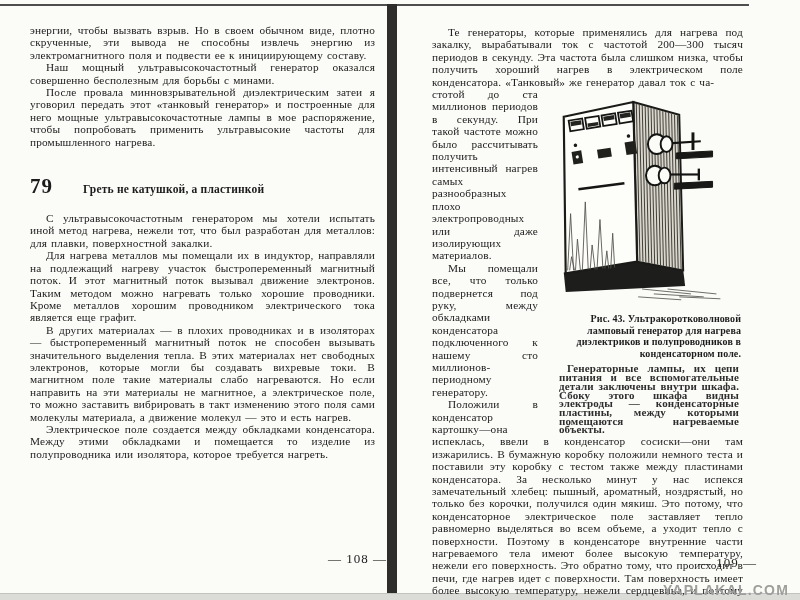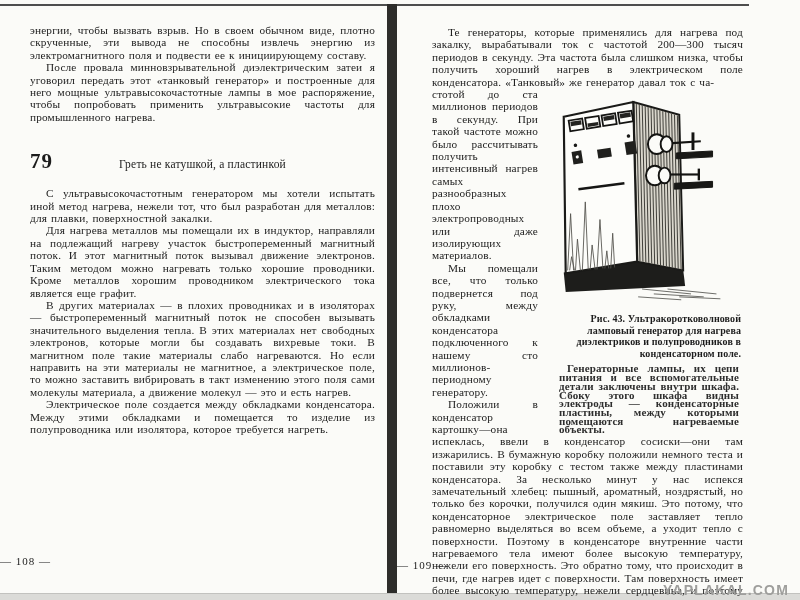--- a/index.html
+++ b/index.html
@@ -12,25 +12,25 @@
   .bottom-strip{position:absolute;left:0;top:593px;width:800px;height:7px;background:#dbdbd8;border-top:1px solid #c2c2bf;}
 
   .page{position:absolute;top:0;height:593px;box-sizing:border-box;}
   .page-left{left:0;width:387px;padding:24px 12px 0 30px;}
   .page-right{left:397px;width:360px;padding:26px 14px 0 35px;}
 
   p.body{margin:0;font-size:11.3px;line-height:12.4px;text-align:justify;
          text-indent:16px;letter-spacing:.15px;word-spacing:1px;hyphens:auto;}
   p.noindent{text-indent:0;}
 
-  .section-head{display:flex;align-items:baseline;margin:26px 0 13px 0;gap:36px;}
+  .section-head{display:flex;align-items:baseline;margin:26px 0 13px 0;}
   .sec-num{font-size:21px;font-weight:bold;letter-spacing:1px;}
-  .sec-title{font-size:11.5px;font-weight:normal;margin-left:30px;letter-spacing:.2px;}
+  .sec-title{font-size:11.5px;font-weight:bold;margin-left:30px;letter-spacing:.2px;}
 
-  .pageno{position:absolute;left:0;right:0;text-align:left;font-size:11px;letter-spacing:1px;}
+  .pageno{position:absolute;left:0;right:0;text-align:right;font-size:13px;letter-spacing:1px;}
   .page-left .pageno{bottom:26px;}
   .page-right .pageno{bottom:22px;}
 
   .figure{float:right;width:196px;margin:2px 0 4px 9px;}
   .figure svg{display:block;margin:0 auto;}
   .figcap{font-size:10px;font-weight:bold;line-height:11.6px;text-align:right;
           margin:9px 2px 0 2px;letter-spacing:.1px;}
   .figsub{font-size:11px;font-weight:bold;line-height:8.7px;text-align:justify;
           margin:5px 4px 0 12px;text-indent:8px;color:#2e2e2e;letter-spacing:.1px;}
 
@@ -40,20 +40,21 @@
 </head>
 <body>
 
 <div class="stage">
   <div class="top-edge"></div>
   <div class="gutter-bar"></div>
   <div class="bottom-strip"></div>
 
   <div class="page page-left">
     <p class="body noindent">энергии, чтобы вызвать взрыв. Но в своем обычном виде, плотно скрученные, эти вывода не способны извлечь энергию из электромагнитного поля и подвести ее к инициирующему составу.</p>
+    <p class="body">Наш мощный ультравысокочастотный генератор оказался совершенно бесполезным для борьбы с минами.</p>
     <p class="body">После провала минновзрывательной диэлектрическим затеи я уговорил передать этот «танковый генератор» и построенные для него мощные ультравысокочастотные лампы в мое распоряжение, чтобы попробовать применить ультравысокие частоты для промышленного нагрева.</p>
 
     <div class="section-head">
       <span class="sec-num">79</span>
       <span class="sec-title">Греть не катушкой, а пластинкой</span>
     </div>
 
     <p class="body">С ультравысокочастотным генератором мы хотели испытать иной метод нагрева, нежели тот, что был разработан для металлов: для плавки, поверхностной закалки.</p>
     <p class="body">Для нагрева металлов мы помещали их в индуктор, направляли на подлежащий нагреву участок быстропеременный магнитный поток. И этот магнитный поток вызывал движение электронов. Таким методом можно нагревать только хорошие проводники. Кроме металлов хорошим проводником электрического тока является еще графит.</p>
     <p class="body">В других материалах — в плохих проводниках и в изоляторах — быстропеременный магнитный поток не способен вызывать значительного выделения тепла. В этих материалах нет свободных электронов, которые могли бы создавать вихревые токи. В магнитном поле такие материалы слабо нагреваются. Но если направить на эти материалы не магнитное, а электрическое поле, то можно заставить вибрировать в такт изменению этого поля сами молекулы материала, а движение молекул — это и есть нагрев.</p>

